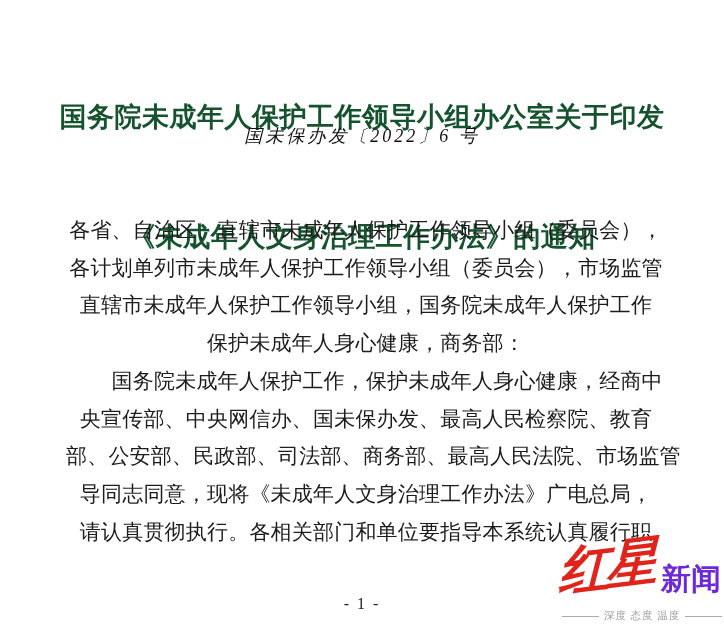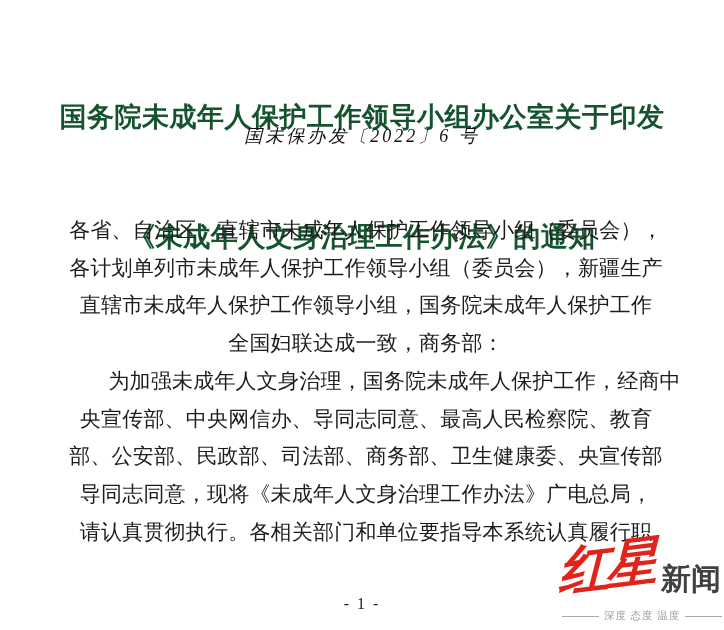--- a/index.html
+++ b/index.html
@@ -124,35 +124,35 @@
 
   <div class="doc-title">
     <div>国务院未成年人保护工作领导小组办公室关于印发</div>
     <div>《未成年人文身治理工作办法》的通知</div>
   </div>
 
   <div class="doc-number">国未保办发〔2022〕6 号</div>
 
   <div class="doc-body">
       <div class="body-line">各省、自治区、直辖市未成年人保护工作领导小组（委员会），</div>
-      <div class="body-line">各计划单列市未成年人保护工作领导小组（委员会），新疆生产</div>
+      <div class="body-line">各计划单列市未成年人保护工作领导小组（委员会），市场监管</div>
       <div class="body-line">直辖市未成年人保护工作领导小组，国务院未成年人保护工作</div>
-      <div class="body-line">全国妇联达成一致，商务部：</div>
-      <div class="body-line">　　为加强未成年人文身治理，国务院未成年人保护工作，经商中</div>
-      <div class="body-line">央宣传部、中央网信办、导同志同意、最高人民检察院、教育</div>
-      <div class="body-line">部、公安部、民政部、司法部、商务部、卫生健康委、央宣传部</div>
+      <div class="body-line">保护未成年人身心健康，商务部：</div>
+      <div class="body-line">　　国务院未成年人保护工作，保护未成年人身心健康，经商中</div>
+      <div class="body-line">央宣传部、中央网信办、国未保办发、最高人民检察院、教育</div>
+      <div class="body-line">部、公安部、民政部、司法部、商务部、最高人民法院、市场监管</div>
       <div class="body-line">导同志同意，现将《未成年人文身治理工作办法》广电总局，</div>
       <div class="body-line">请认真贯彻执行。各相关部门和单位要指导本系统认真履行职</div>
     </div>
 
   <div class="page-number">- 1 -</div>
 
   <div class="watermark">
     <span class="brand-script" style="color: rgb(224, 36, 28);">红星</span>
-    <span class="brand-text" style="color: #404040;">新闻</span>
+    <span class="brand-text" style="color: #6d28d9;">新闻</span>
     <div class="brand-tagline" style="color: rgb(154, 154, 154);">
       <span class="tag-rule" style="background-color: rgb(170, 170, 170);"></span>
       <span>深度 态度 温度</span>
       <span class="tag-rule" style="background-color: rgb(170, 170, 170);"></span>
     </div>
   </div>
 
 </div>
 
 </body></html>

